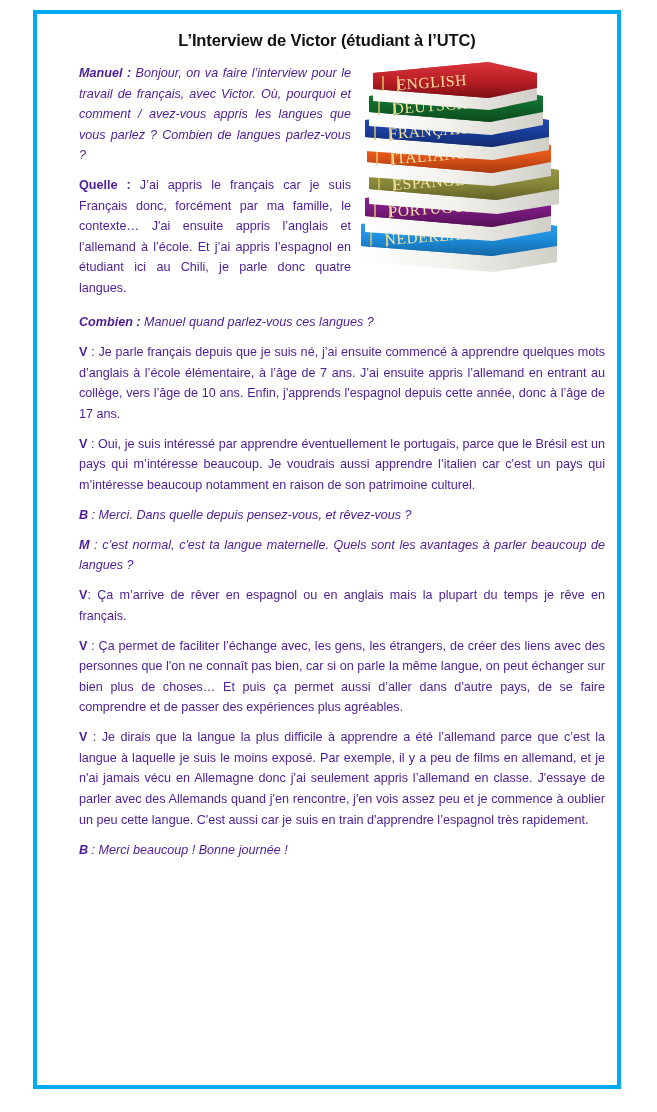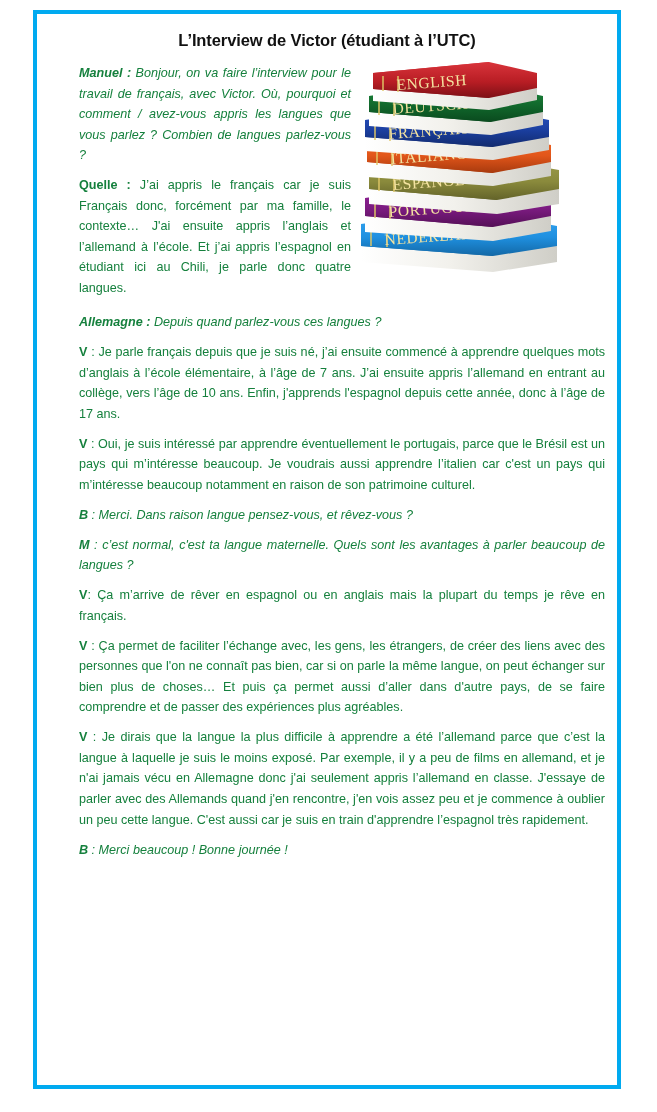--- a/index.html
+++ b/index.html
@@ -45,21 +45,21 @@
     position: absolute;
     left: 42px;
     top: 49px;
     width: 526px;
   }
   .para {
     font-size: 12.6px;
     line-height: 1.63;
     text-align: justify;
     margin: 0 0 9.5px 0;
-    color: #15803d;
+    color: #4c1d95;
     hyphens: none;
   }
   .para.narrow {
     width: 272px;
   }
   .para.ital {
     font-style: italic;
   }
   .spk {
     font-weight: bold;
@@ -193,28 +193,28 @@
         </g>
       </svg>
     </div>
 
     <div id="content">
 
       <p class="para narrow ital"><span class="spk it">Manuel :</span><span> Bonjour, on va faire l’interview pour le travail de français, avec Victor. Où, pourquoi et comment / avez-vous appris les langues que vous parlez ? Combien de langues parlez-vous ?</span></p>
 
       <p class="para narrow" style="margin-bottom:11px"><span class="spk">Quelle :</span><span> J’ai appris le français car je suis Français donc, forcément par ma famille, le contexte… J'ai ensuite appris l’anglais et l’allemand à l’école. Et j’ai appris l’espagnol en étudiant ici au Chili, je parle donc quatre langues.</span></p>
 
-      <p class="para ital" style="margin-top:14px"><span class="spk it">Allemagne :</span><span> Depuis quand parlez-vous ces langues ?</span></p>
+      <p class="para ital" style="margin-top:14px"><span class="spk it">Combien :</span><span> Manuel quand parlez-vous ces langues ?</span></p>
 
       <p class="para"><span class="spk">V</span><span> : Je parle français depuis que je suis né, j’ai ensuite commencé à apprendre quelques mots d’anglais à l’école élémentaire, à l’âge de 7 ans. J’ai ensuite appris l’allemand en entrant au collège, vers l’âge de 10 ans. Enfin, j'apprends l'espagnol depuis cette année, donc à l’âge de 17 ans.</span></p>
 
 
       <p class="para"><span class="spk">V</span><span> : Oui, je suis intéressé par apprendre éventuellement le portugais, parce que le Brésil est un pays qui m’intéresse beaucoup. Je voudrais aussi apprendre l’italien car c'est un pays qui m’intéresse beaucoup notamment en raison de son patrimoine culturel.</span></p>
 
-      <p class="para ital"><span class="spk it">B</span><span> : Merci. Dans raison langue pensez-vous, et rêvez-vous ?</span></p>
+      <p class="para ital"><span class="spk it">B</span><span> : Merci. Dans quelle depuis pensez-vous, et rêvez-vous ?</span></p>
 
       <p class="para ital"><span class="spk it">M</span><span> : c’est normal, c'est ta langue maternelle. Quels sont les avantages à parler beaucoup de langues ?</span></p>
 
       <p class="para"><span class="spk">V</span><span>: Ça m’arrive de rêver en espagnol ou en anglais mais la plupart du temps je rêve en français.</span></p>
 
       <p class="para"><span class="spk">V</span><span> : Ça permet de faciliter l’échange avec, les gens, les étrangers, de créer des liens avec des personnes que l'on ne connaît pas bien, car si on parle la même langue, on peut échanger sur bien plus de choses… Et puis ça permet aussi d’aller dans d'autre pays, de se faire comprendre et de passer des expériences plus agréables.</span></p>
 
 
       <p class="para"><span class="spk">V</span><span> : Je dirais que la langue la plus difficile à apprendre a été l’allemand parce que c’est la langue à laquelle je suis le moins exposé. Par exemple, il y a peu de films en allemand, et je n'ai jamais vécu en Allemagne donc j'ai seulement appris l’allemand en classe. J'essaye de parler avec des Allemands quand j'en rencontre, j'en vois assez peu et je commence à oublier un peu cette langue. C'est aussi car je suis en train d'apprendre l’espagnol très rapidement.</span></p>
 

